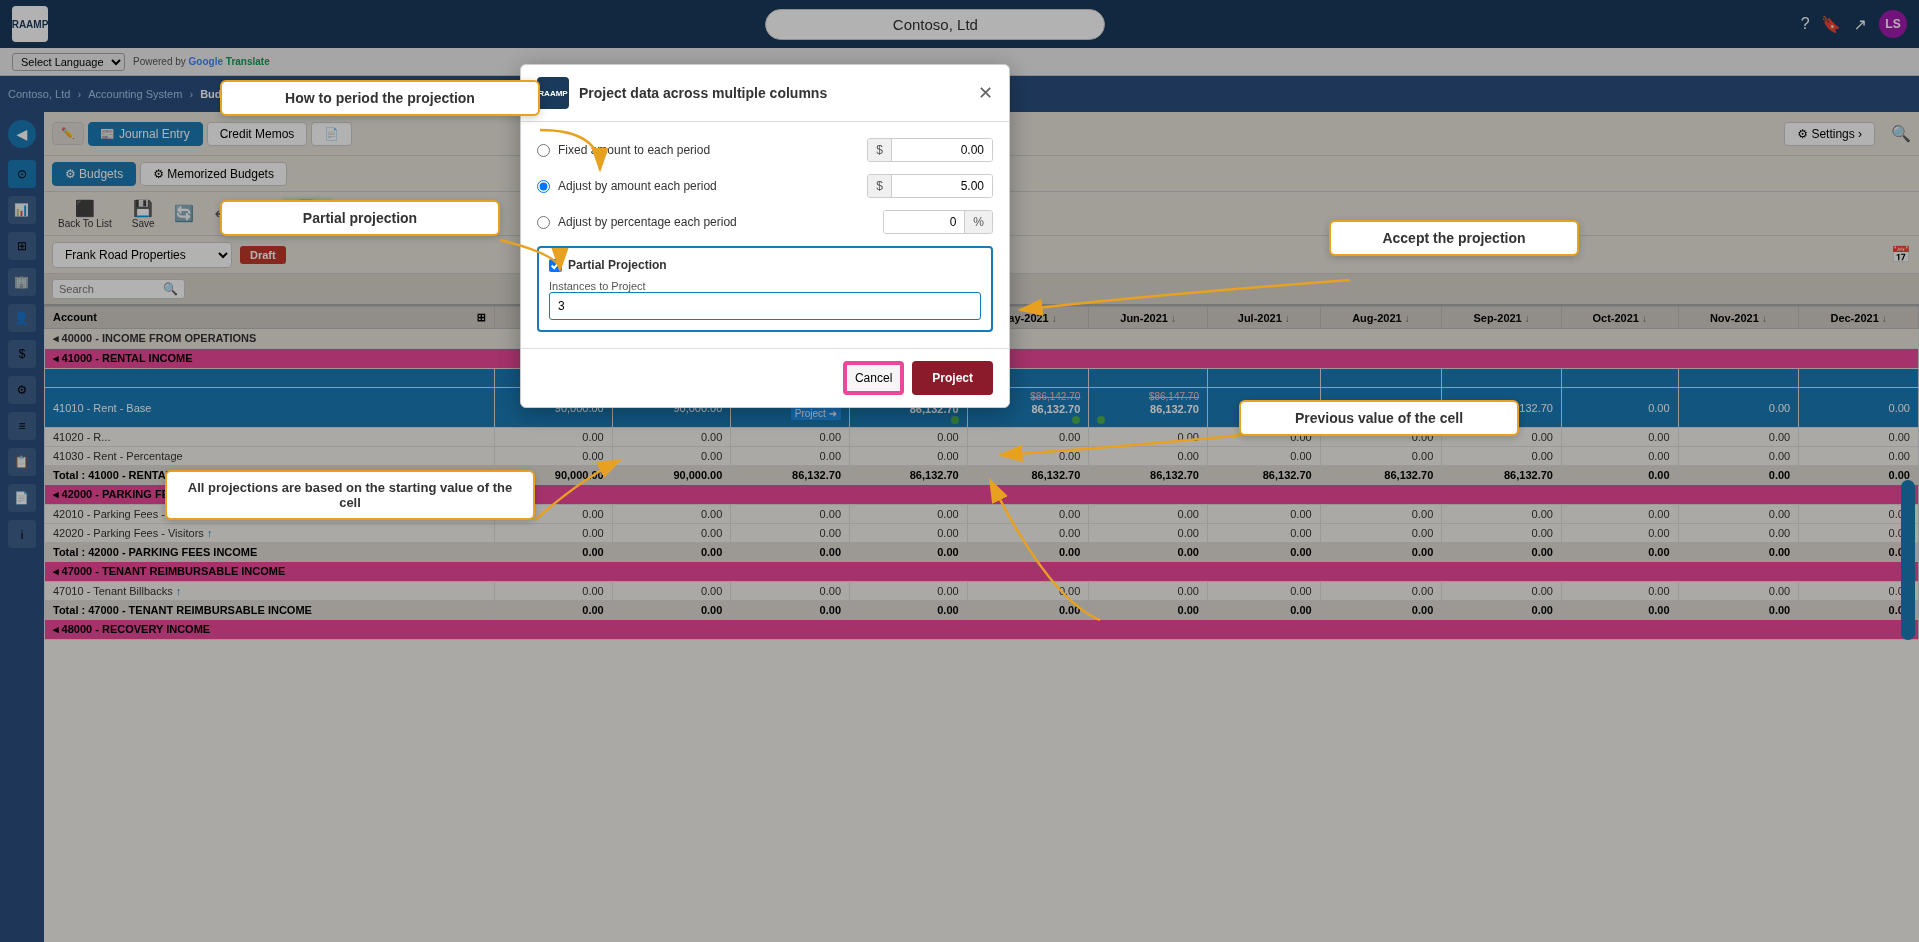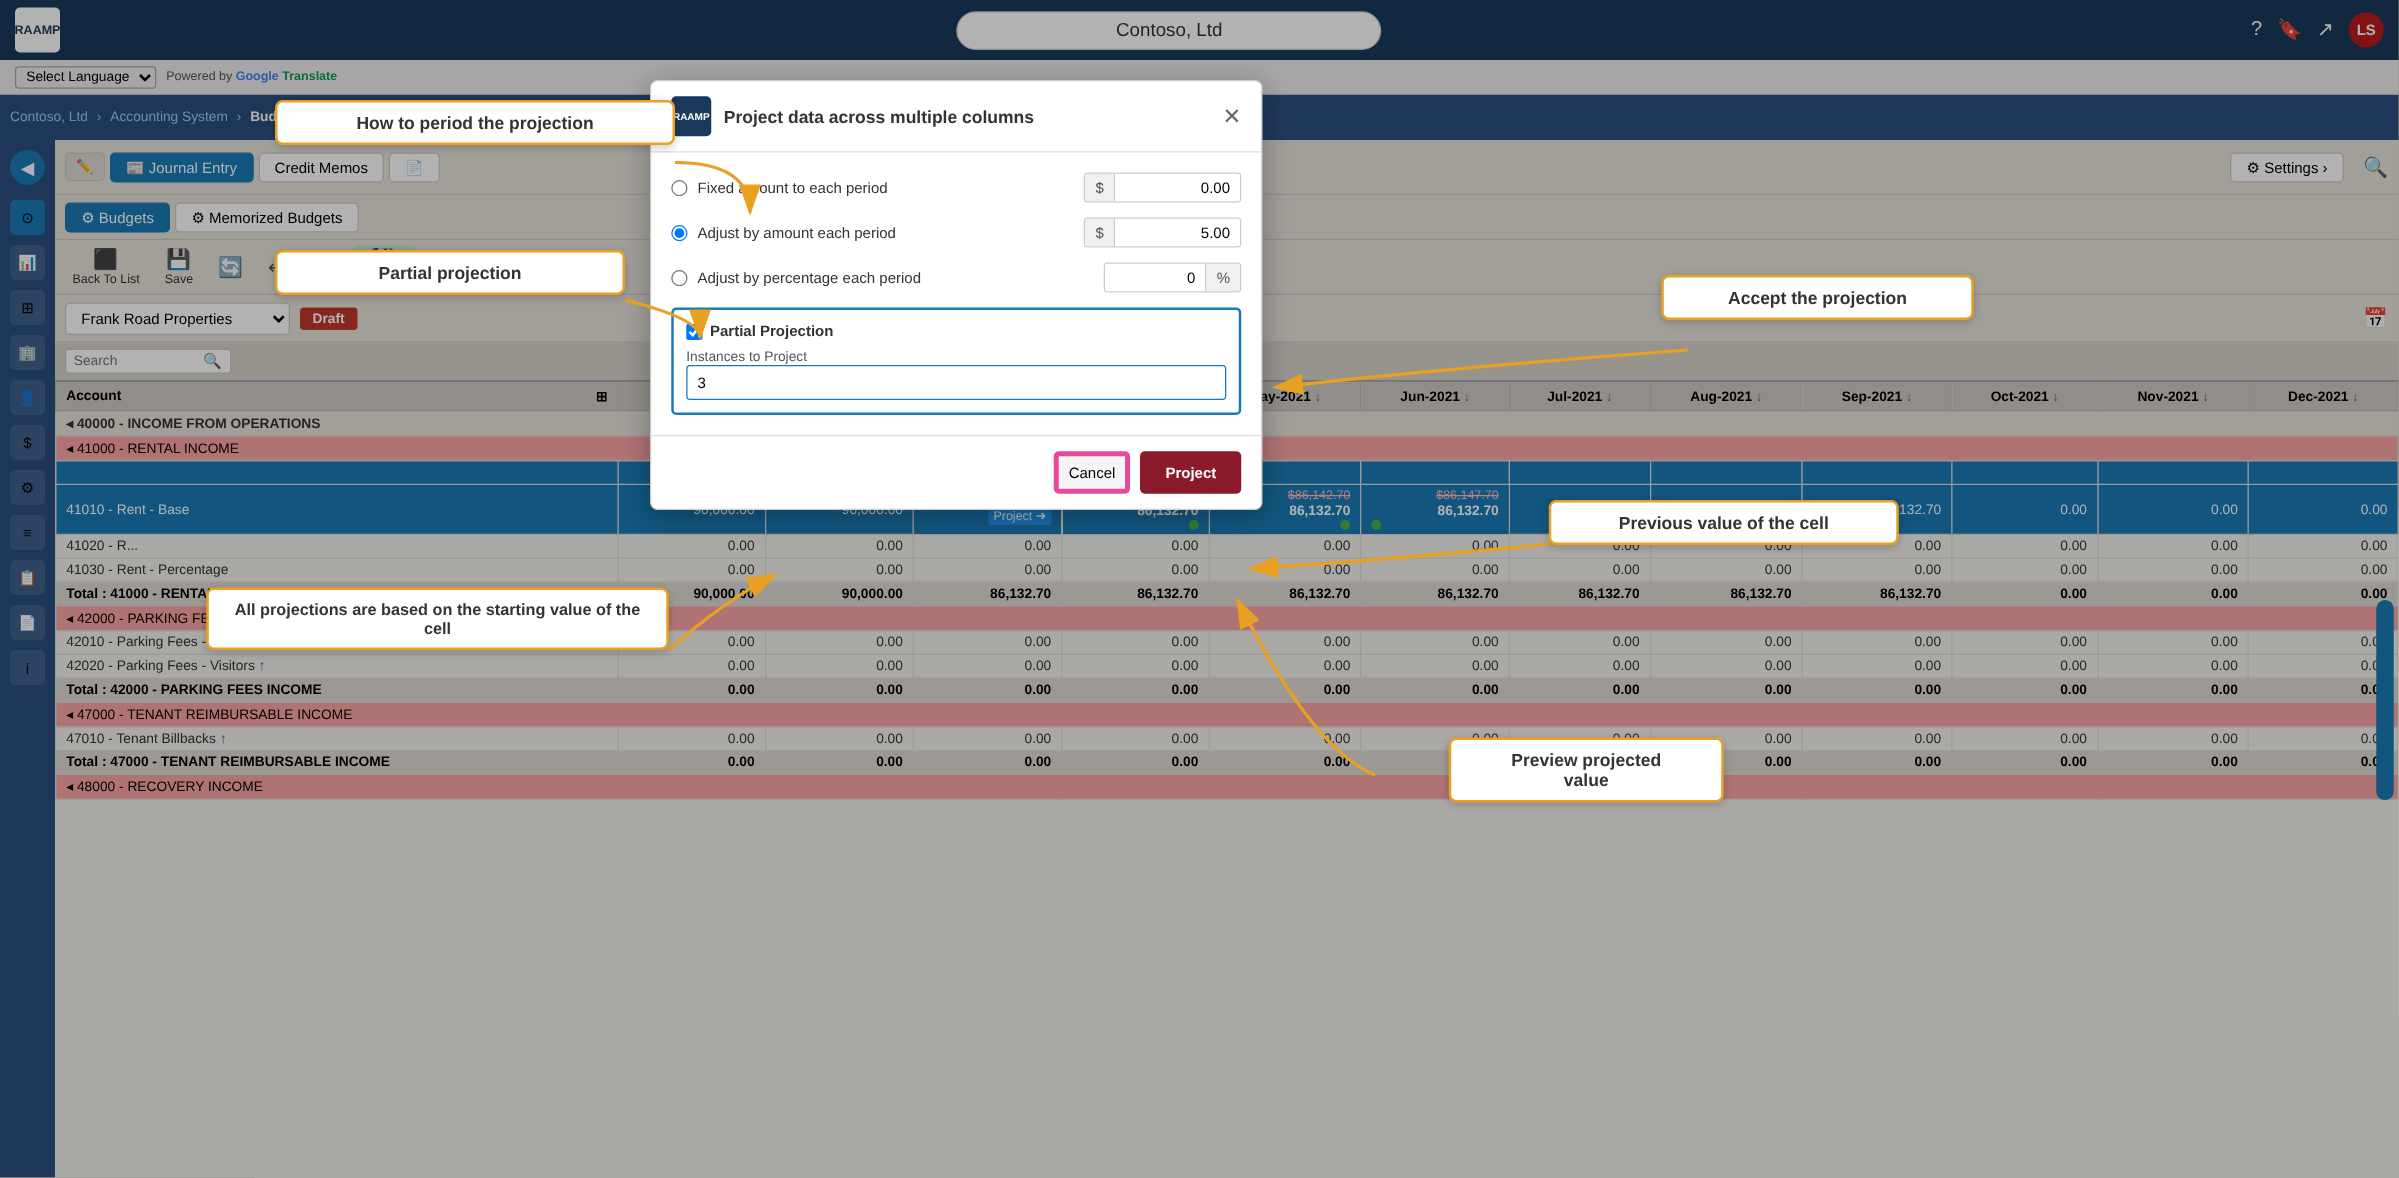--- a/index.html
+++ b/index.html
@@ -7,21 +7,21 @@
 
     
     .top-bar { display: flex; align-items: center; height: 48px; background: #1a3a5c; padding: 0 12px; }
     .raamp-logo { color: white; font-size: 18px; font-weight: bold; margin-right: 16px; display: flex; align-items: center; }
     .raamp-logo .logo-box { width: 36px; height: 36px; background: white; border-radius: 4px; display: flex; align-items: center; justify-content: center; margin-right: 6px; }
     .raamp-logo .logo-text { color: #1a3a5c; font-size: 10px; font-weight: 900; }
     .app-title { flex: 1; text-align: center; }
     .app-title input { background: white; border: 1px solid #ccc; border-radius: 20px; padding: 6px 40px; font-size: 15px; color: #333; width: 340px; text-align: center; }
     .top-right-icons { display: flex; align-items: center; gap: 12px; }
     .top-icon { color: white; font-size: 16px; cursor: pointer; }
-    .user-badge { width: 28px; height: 28px; border-radius: 50%; background: #b91c1c; color: white; display: flex; align-items: center; justify-content: center; font-size: 12px; font-weight: bold; text-align: center; }
+    .user-badge { width: 28px; height: 28px; border-radius: 50%; background: #a21caf; color: white; display: flex; align-items: center; justify-content: center; font-size: 12px; font-weight: bold; text-align: center; }
 
     
     .lang-bar { display: flex; align-items: center; height: 28px; background: #eee; border-bottom: 1px solid #ccc; padding: 0 12px; gap: 8px; }
     .lang-select { font-size: 11px; background: transparent; border: 1px solid #aaa; border-radius: 3px; padding: 1px 4px; }
     .google-translate { font-size: 10px; color: #555; }
 
     
     .nav-bar { display: flex; align-items: center; height: 36px; background: #2b5080; padding: 0 8px; }
     .breadcrumb { color: #a0c8e8; font-size: 11px; }
     .breadcrumb span { color: white; }
@@ -60,21 +60,21 @@
     .search-box input { border: none; outline: none; font-size: 11px; width: 100px; }
 
     
     .table-container { flex: 1; overflow: auto; background: #f5f2ec; }
     table { width: 100%; border-collapse: collapse; font-size: 11px; }
     thead th { background: #d0ccc4; border: 1px solid #bbb; padding: 4px 8px; text-align: center; white-space: nowrap; position: sticky; top: 0; z-index: 10; }
     thead th.account-col { text-align: left; min-width: 200px; }
     tbody td { border: 1px solid #ddd; padding: 3px 8px; text-align: right; white-space: nowrap; }
     tbody td.account-cell { text-align: left; padding-left: 8px; }
     .group-header td { background: #e8e4dc; font-weight: bold; font-size: 11px; color: #333; }
-    .sub-group td { background: #fca5a5; font-weight: normal; font-size: 11px; padding-left: 16px; }
+    .sub-group td { background: #ec4899; font-weight: bold; font-size: 11px; padding-left: 16px; }
     .detail-row td { background: #f5f2ec; color: #333; }
     .total-row td { background: #e0dcd4; font-weight: bold; }
     .highlighted-row td { background: #1a7ab5 !important; color: white !important; }
     .highlighted-row td.account-cell { color: white !important; }
 
     
     .proj-cell { position: relative; }
 
     
     .modal-overlay { position: fixed; top: 0; left: 0; width: 100%; height: 100%; background: rgba(0,0,0,0.3); z-index: 100; }
@@ -524,23 +524,20 @@
   </div>
 
   <div class="callout" style="top:220px;right:340px;width:250px;">
     <span>Accept the projection</span>
   </div>
 
   <div class="callout" style="top:400px;right:400px;width:280px;">
     <span>Previous value of the cell</span>
   </div>
 
-  <div class="callout" style="top:590px;right:540px;width:220px;">
-    <span>Preview projected<br>value</span>
-  </div>
 
   <svg class="arrows-layer" xmlns="http://www.w3.org/2000/svg" style="position:absolute;top:0;left:0;pointer-events:none;">
     <defs>
       <marker id="arrow" markerWidth="10" markerHeight="7" refX="9" refY="3.5" orient="auto">
         <polygon points="0 0, 10 3.5, 0 7" fill="#e8a020"></polygon>
       </marker>
     </defs>
 
     <path d="M 540 130 Q 600 130 600 170" stroke="#e8a020" stroke-width="2.5" fill="none" marker-end="url(#arrow)"></path>
 

